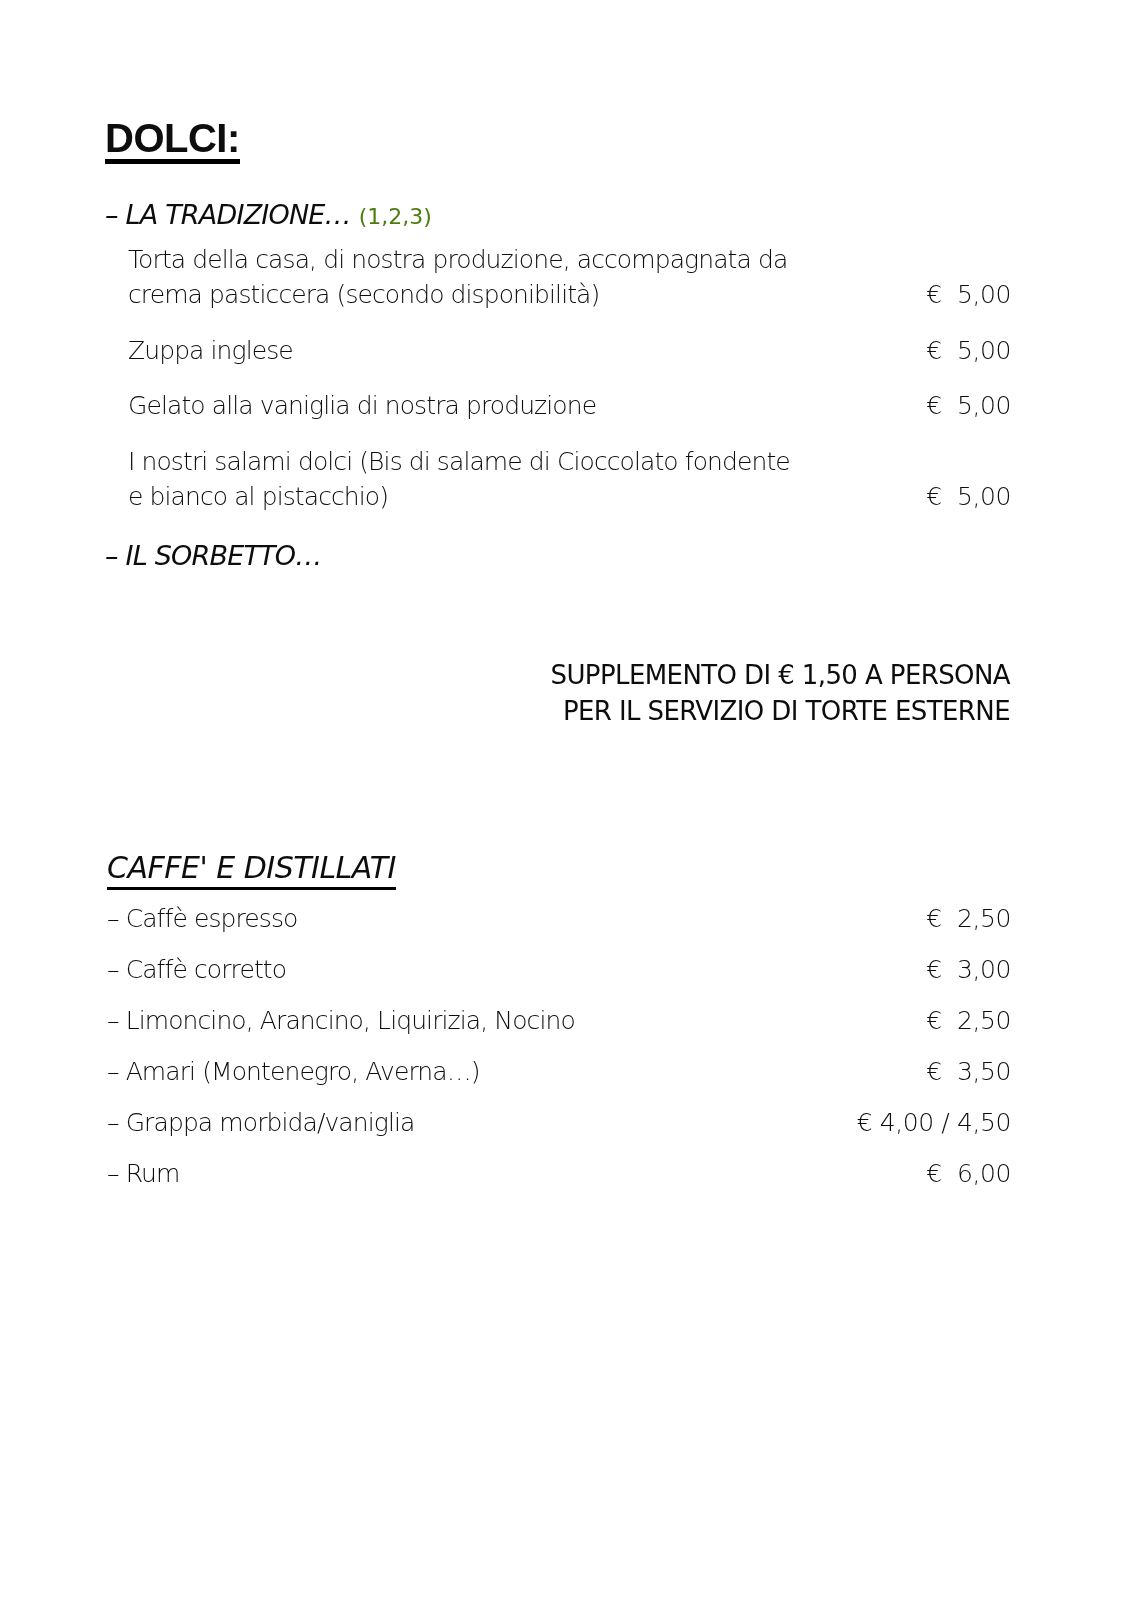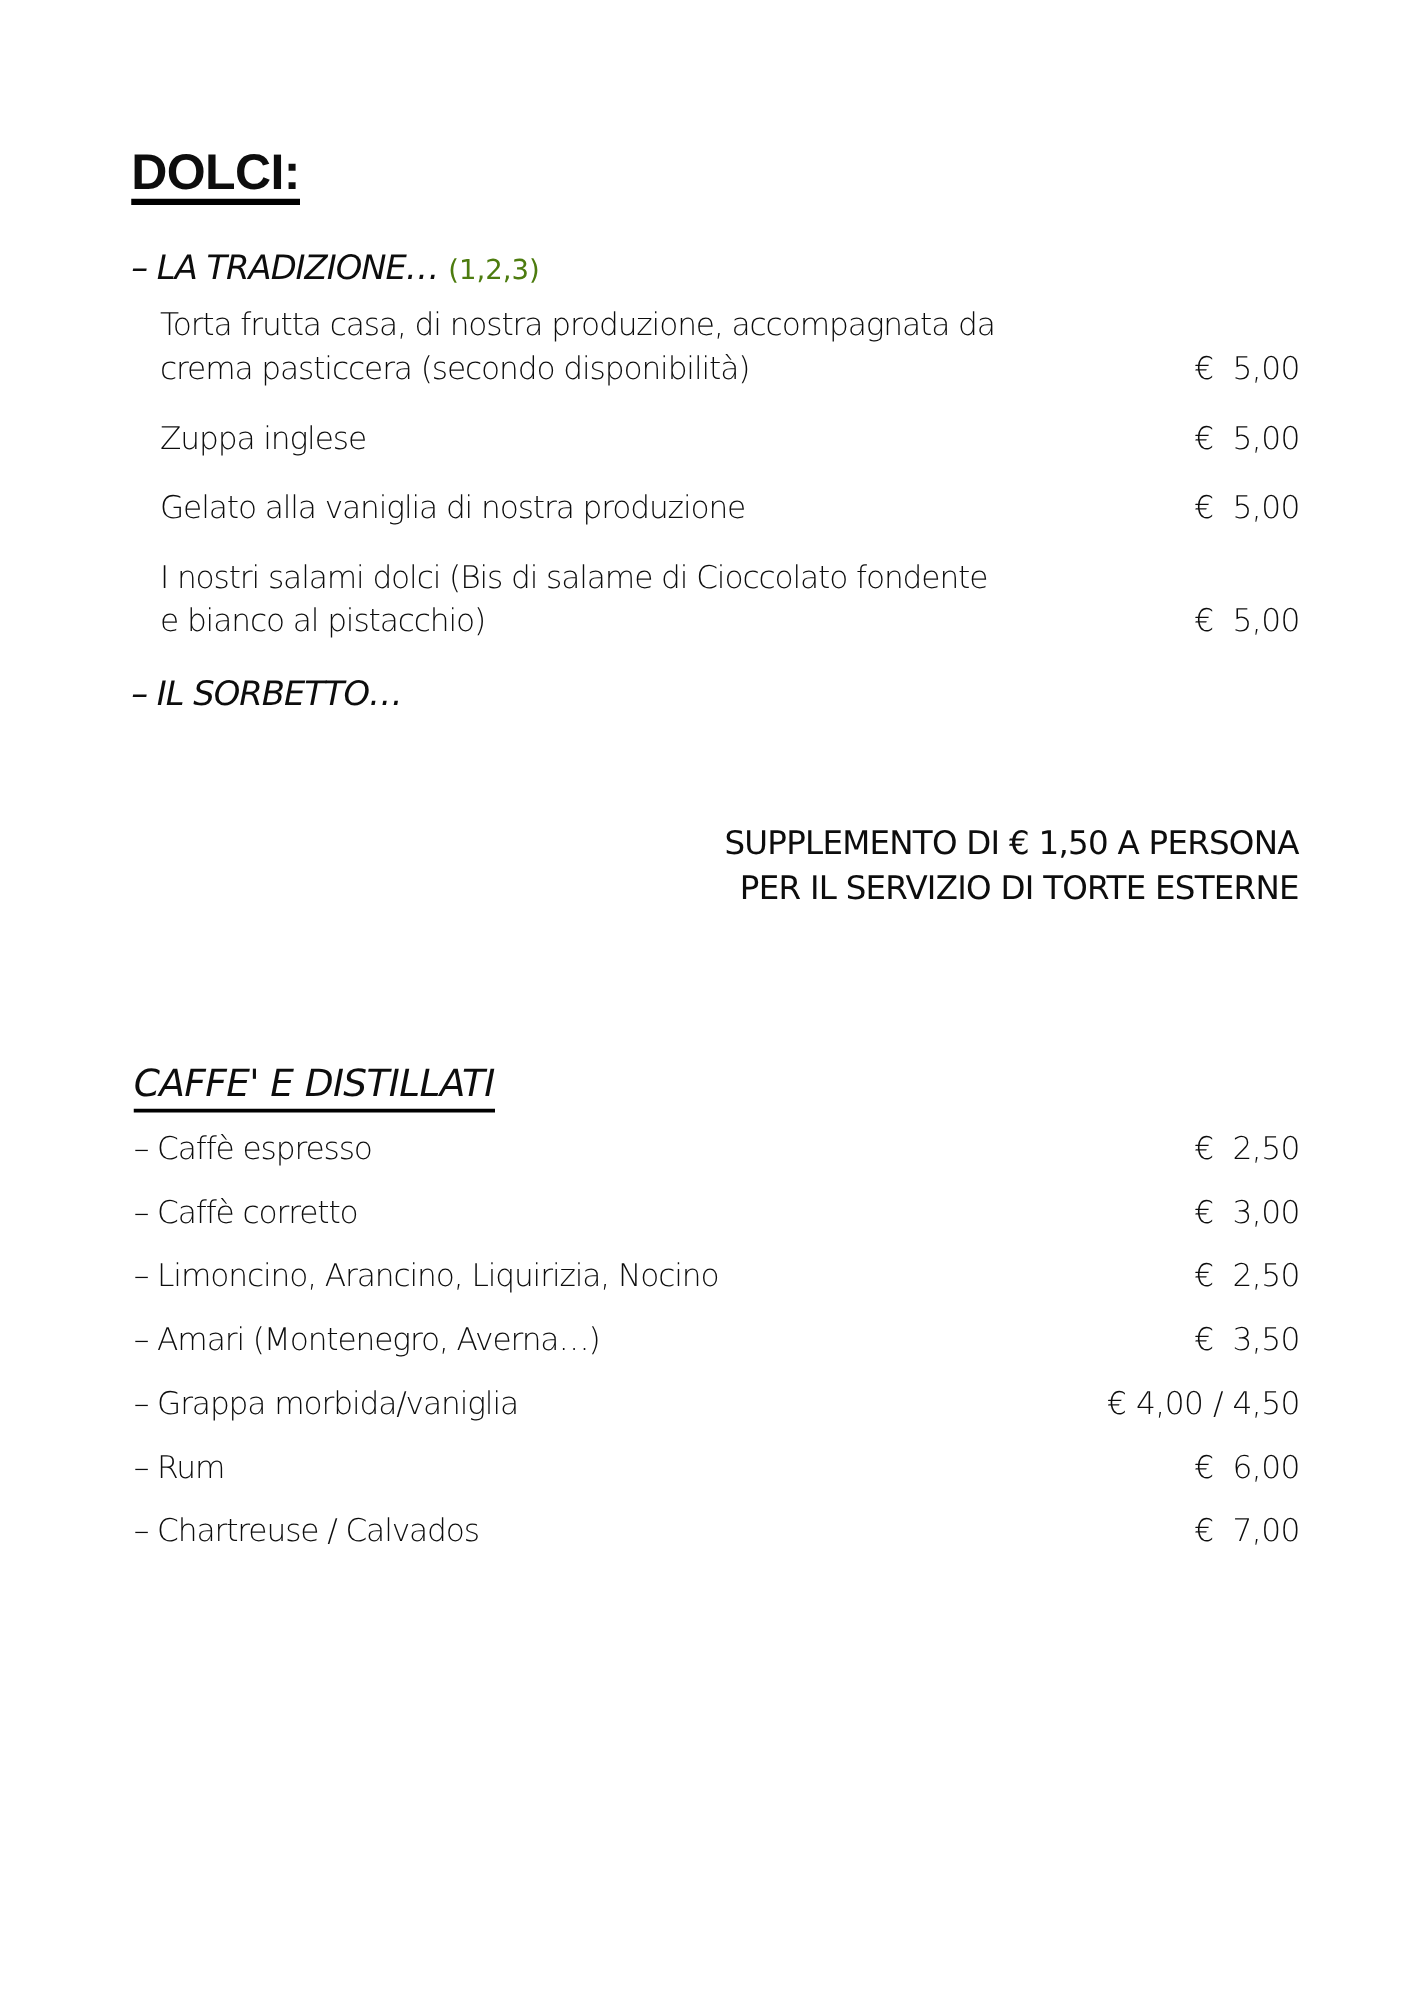--- a/index.html
+++ b/index.html
@@ -15,21 +15,21 @@
     color: #0d0d0d;
     overflow: hidden;
   }
 
   .page {
     position: absolute;
     left: 0; top: 0;
     width: 1131px;
     height: 1380px;
     box-sizing: border-box;
-    padding: 118px 76px 40px 105px;
+    padding: 118px 105px 40px 105px;
     border-radius: 21px;
   }
 
   
   .doc-title {
     font-family: "Liberation Sans", sans-serif;
     font-weight: bold;
     font-size: 40px;
     letter-spacing: -0.5px;
     line-height: 1.0;
@@ -145,21 +145,21 @@
 <div class="page">
 
   <h1 class="doc-title">DOLCI:</h1>
 
   <div id="dessert-sections">
       <div>
         <div class="sub-head"><span>– LA TRADIZIONE…</span> <span class="note">(1,2,3)</span></div>
         <div class="items">
           <div class="item">
             <div class="item-lines">
-              <div class="line"><span>Torta frutta casa, di nostra produzione, accompagnata da</span></div>
+              <div class="line"><span>Torta della casa, di nostra produzione, accompagnata da</span></div>
               <div class="line"><span>crema pasticcera (secondo disponibilità)</span><span class="price">€  5,00</span></div>
             </div>
           </div>
           <div class="item">
             <div class="item-lines">
               <div class="line"><span>Zuppa inglese</span><span class="price">€  5,00</span></div>
             </div>
           </div>
           <div class="item">
             <div class="item-lines">
@@ -186,17 +186,16 @@
 
   <div class="drinks-block">
     <div class="drinks-head">CAFFE' E DISTILLATI</div>
     <div id="drinks-list">
         <div class="drink-row"><span>– Caffè espresso</span><span class="price">€  2,50</span></div>
         <div class="drink-row"><span>– Caffè corretto</span><span class="price">€  3,00</span></div>
         <div class="drink-row"><span>– Limoncino, Arancino, Liquirizia, Nocino</span><span class="price">€  2,50</span></div>
         <div class="drink-row"><span>– Amari (Montenegro, Averna…)</span><span class="price">€  3,50</span></div>
         <div class="drink-row"><span>– Grappa morbida/vaniglia</span><span class="price">€ 4,00 / 4,50</span></div>
         <div class="drink-row"><span>– Rum</span><span class="price">€  6,00</span></div>
-        <div class="drink-row"><span>– Chartreuse / Calvados</span><span class="price">€  7,00</span></div>
       </div>
   </div>
 
 </div>
 
 </body></html>

